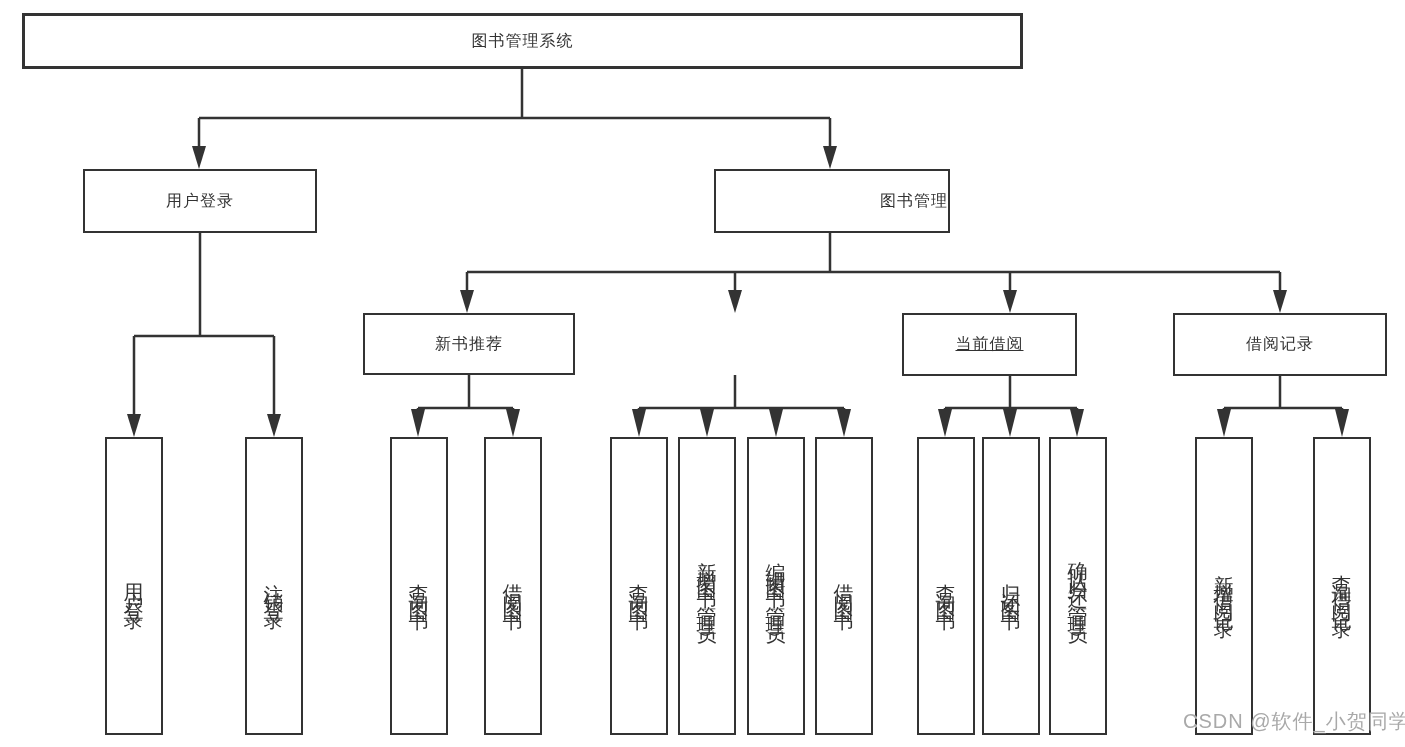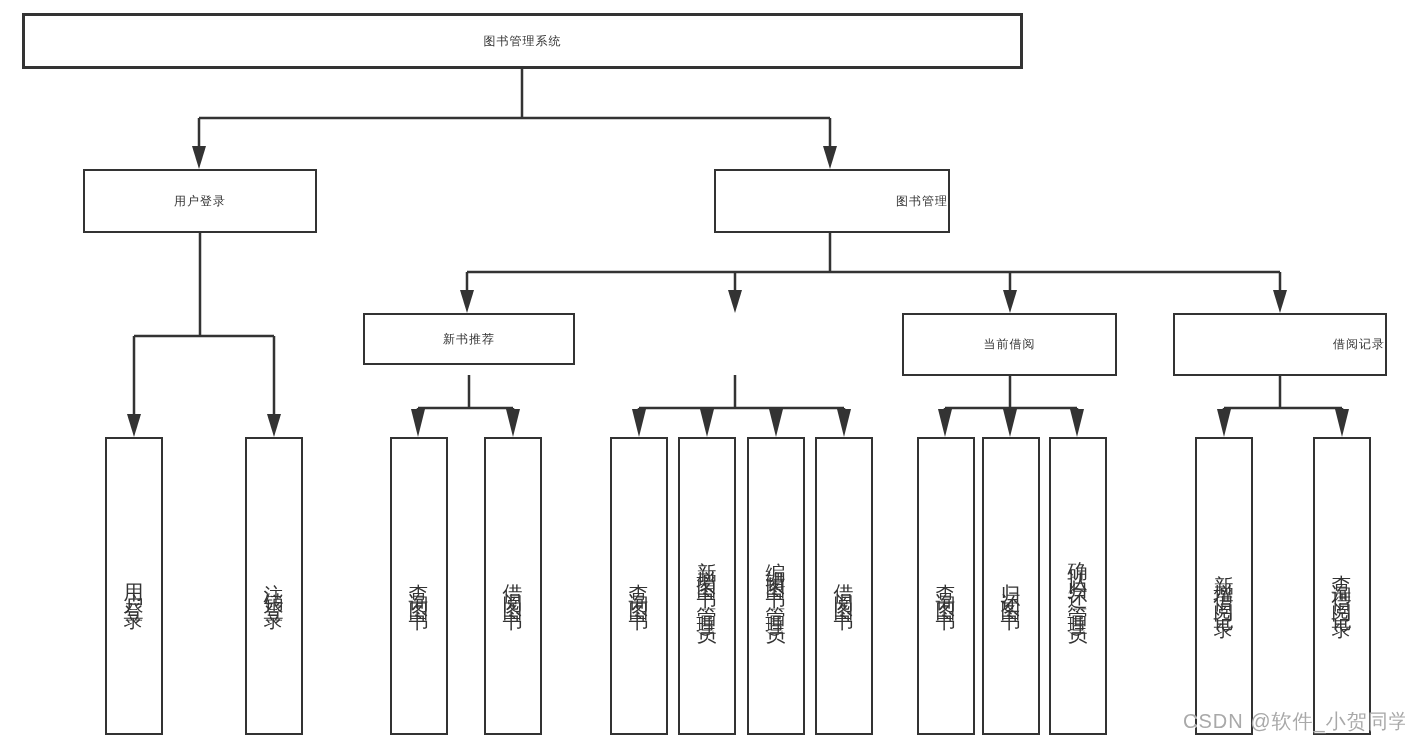--- a/index.html
+++ b/index.html
@@ -24,21 +24,21 @@
   }
   .node {
     position: absolute;
     box-sizing: border-box;
     border: 2px solid #333333;
     background: #ffffff;
     display: flex;
     align-items: center;
     justify-content: center;
     color: #333333;
-    font-size: 12px;
+    font-size: 16px;
     letter-spacing: 1px;
   }
   .node.thick {
     border-width: 3px;
   }
   .vnode {
     position: absolute;
     box-sizing: border-box;
     border: 2px solid #333333;
     background: #ffffff;
@@ -135,27 +135,27 @@
     <span>图书管理系统</span>
   </div>
 
   <div class="node" style="left:83px; top:169px; width:234px; height:64px;">
     <span>用户登录</span>
   </div>
   <div class="node" style="left:714px; top:169px; width:236px; height:64px;justify-content:flex-end;">
     <span>图书管理</span>
   </div>
 
-  <div class="node" style="left:363px; top:313px; width:212px; height:52px;">
+  <div class="node" style="left:363px; top:313px; width:212px; height:62px;">
     <span>新书推荐</span>
   </div>
-  <div class="node" style="left:902px; top:313px; width:215px; height:63px;">
+  <div class="node" style="left:902px; top:313px; width:175px; height:63px;text-decoration:underline;">
     <span>当前借阅</span>
   </div>
-  <div class="node" style="left:1173px; top:313px; width:214px; height:63px;justify-content:flex-end;">
+  <div class="node" style="left:1173px; top:313px; width:214px; height:63px;">
     <span>借阅记录</span>
   </div>
 
   <div class="vnode" style="left:105px; top:437px; width:58px; height:298px;">
     <span class="vtext">用户登录</span>
   </div>
   <div class="vnode" style="left:245px; top:437px; width:58px; height:298px;">
     <span class="vtext">注销登录</span>
   </div>
 

